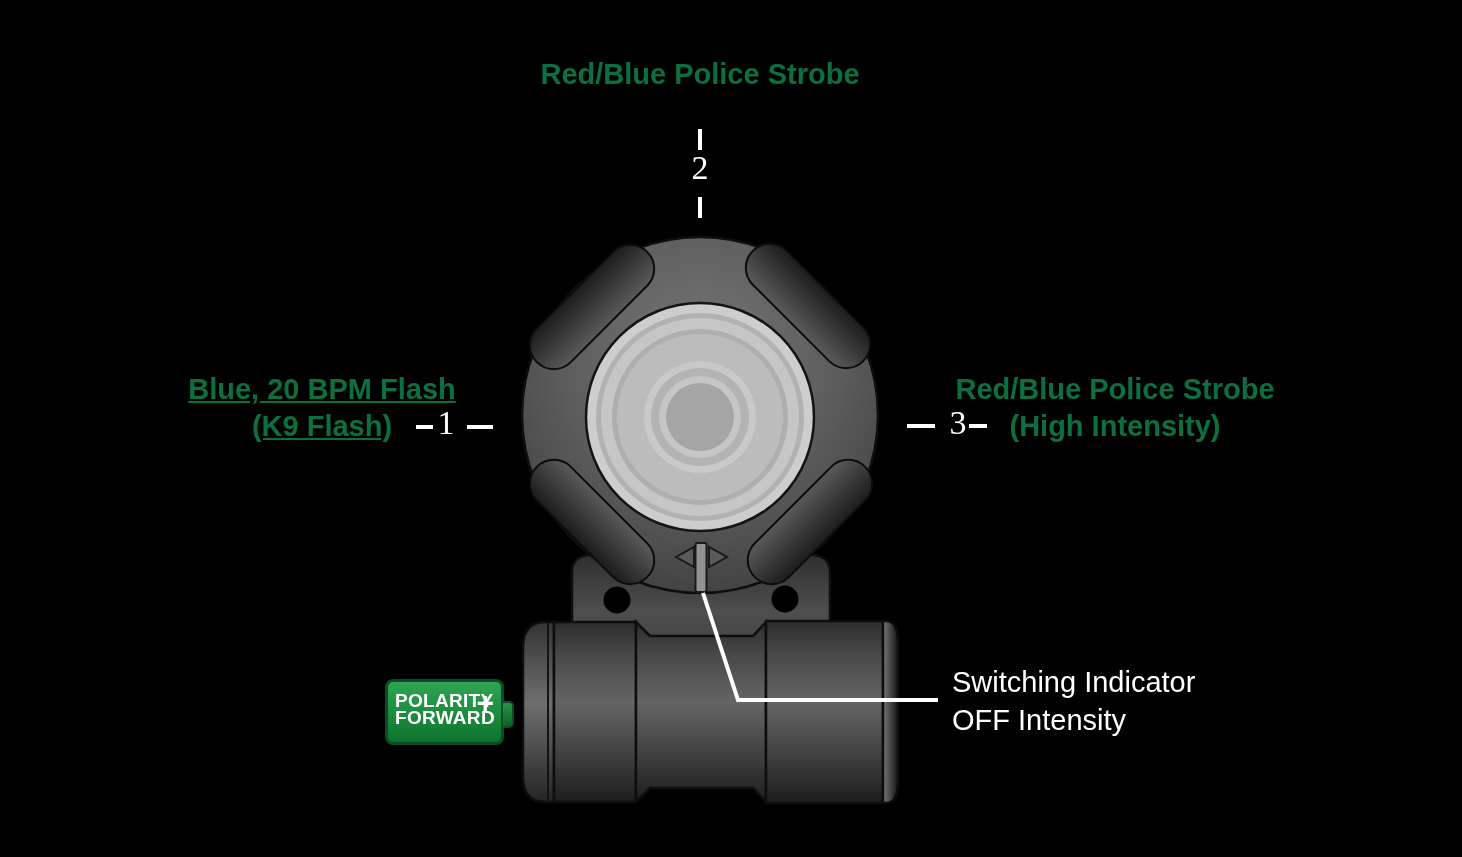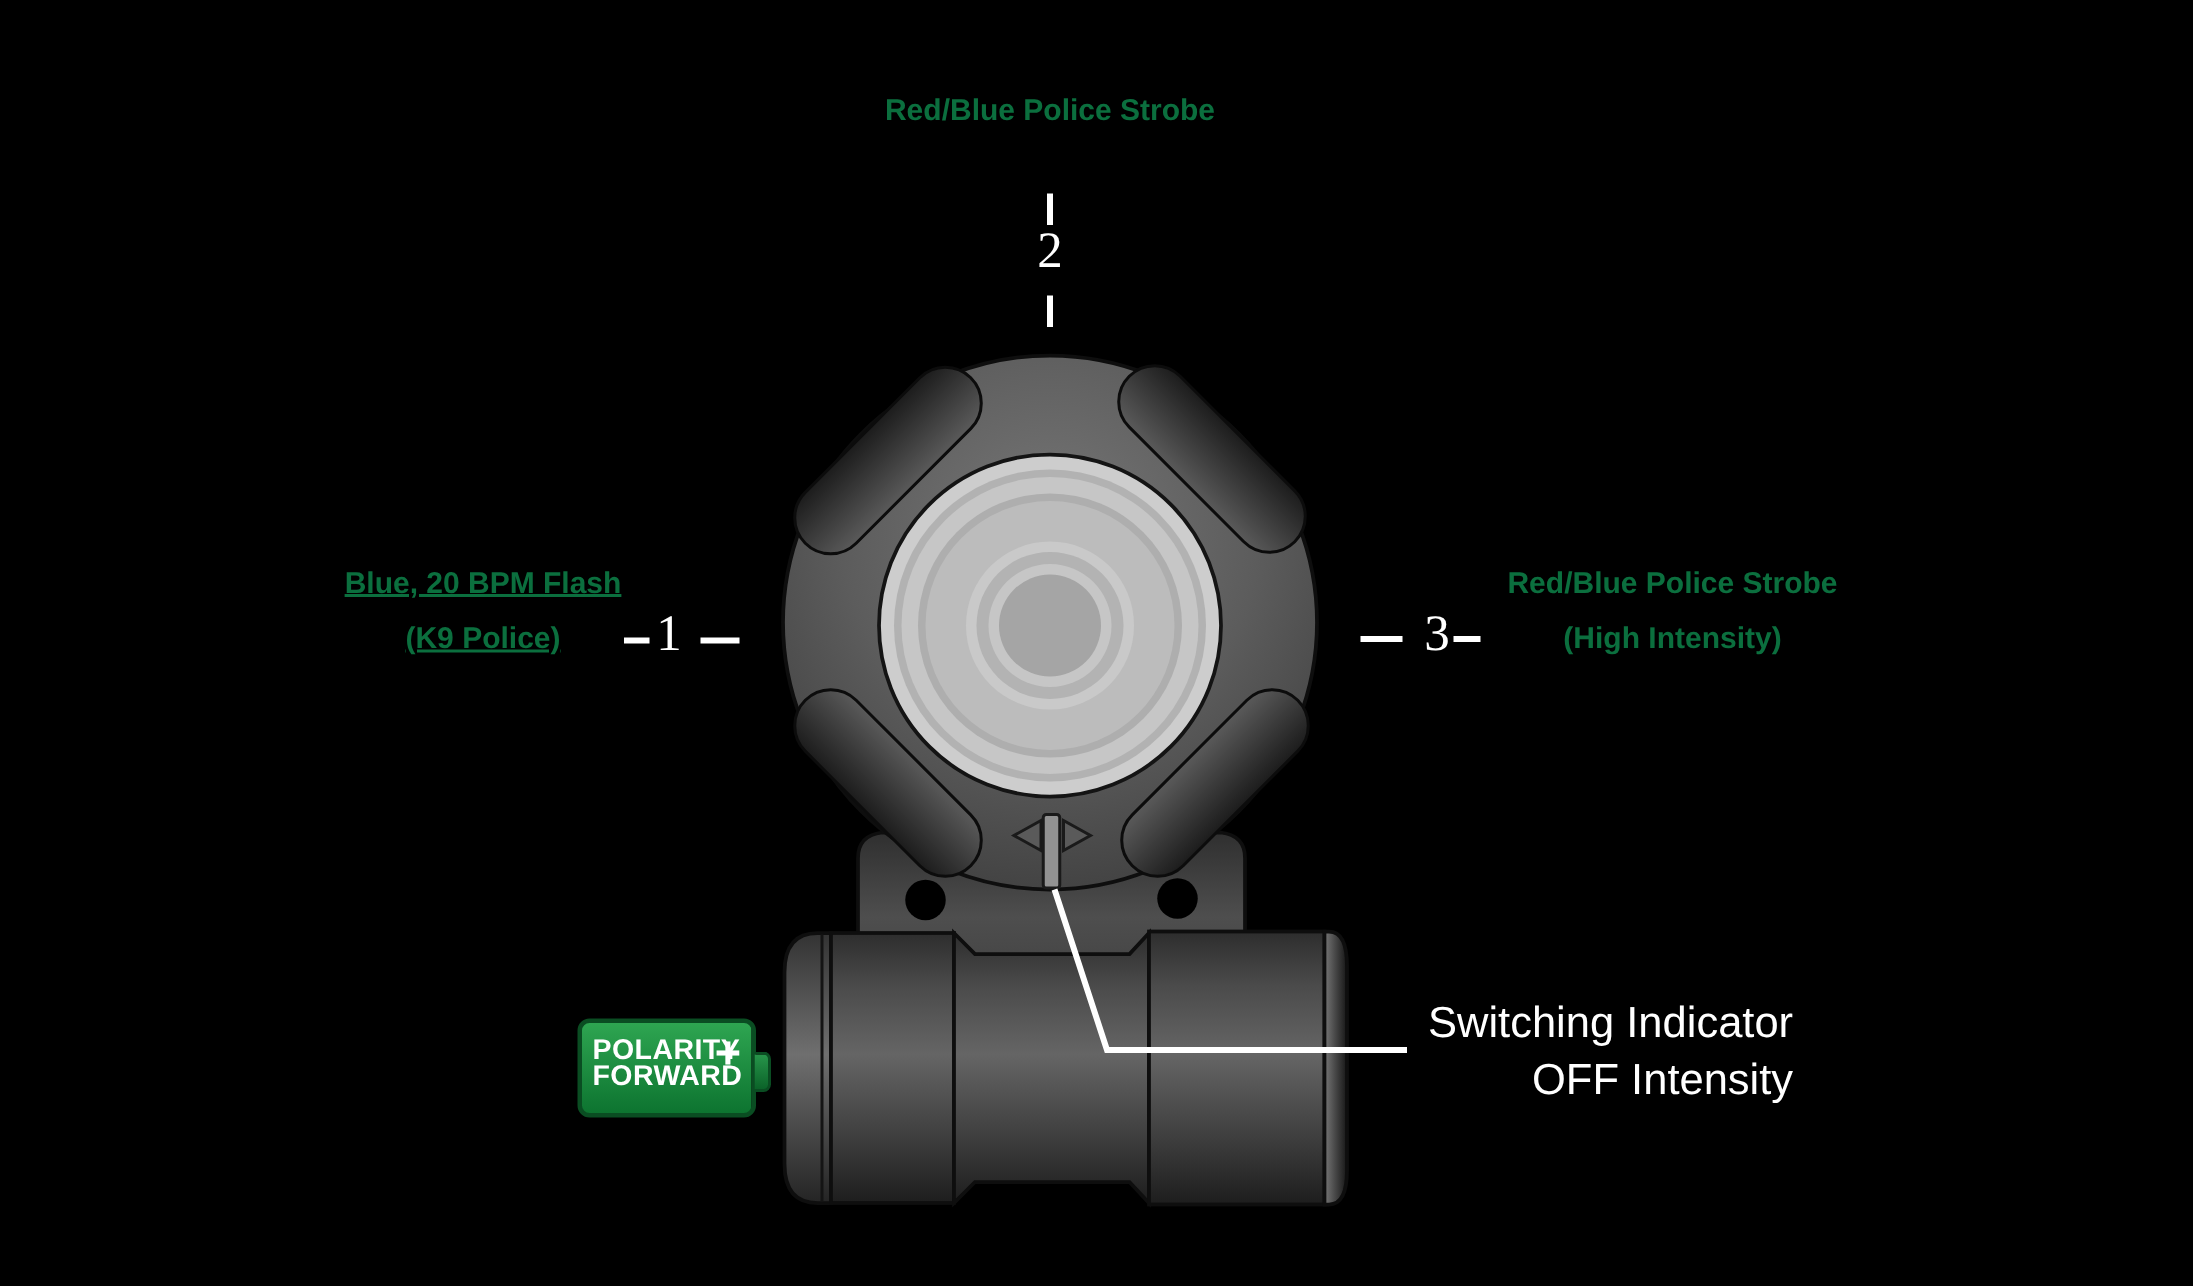--- a/index.html
+++ b/index.html
@@ -20,21 +20,21 @@
     background: var(--background);
     overflow: hidden;
     font-family: "Liberation Sans", sans-serif;
   }
   .stage svg { position: absolute; left: 0; top: 0; }
 
   .green-label {
     position: absolute;
     color: var(--label_green);
     font-weight: bold;
-    font-size: 20px;
+    font-size: 29px;
     line-height: 37px;
     text-align: center;
   }
   .top-label   { left: 440px; top: 56px;  width: 520px; }
   .left-label  { left: 72px;  top: 371px; width: 500px; text-decoration: underline; }
   .right-label { left: 865px; top: 371px; width: 500px; }
 
   .pos-number {
     position: absolute;
     color: var(--label_white);
@@ -47,21 +47,21 @@
   .num-top   { left: 682px; top: 151px; }
   .num-left  { left: 428px; top: 406px; }
   .num-right { left: 940px; top: 406px; }
 
   .switch-label {
     position: absolute;
     left: 952px; top: 663px;
     color: var(--label_white);
     font-size: 29px;
     line-height: 38px;
-    text-align: right;
+    text-align: left;
   }
 
   .badge {
     position: absolute;
     left: 385px; top: 679px;
     width: 119px; height: 66px;
     border: 3px solid var(--badge_border);
     border-radius: 8px;
     background: linear-gradient(180deg, var(--badge_green_light) 0%, var(--badge_green_dark) 100%);
     color: #fff;
@@ -184,21 +184,21 @@
     </g>
 
     <polyline class="wline" points="703,593 738,700 938,700"></polyline>
   </svg>
 
   <div class="green-label top-label">
     <div>Red/Blue Police Strobe</div>
   </div>
   <div class="green-label left-label">
     <div>Blue, 20 BPM Flash</div>
-    <div>(K9 Police)</div>
+    <div>(K9 Flash)</div>
   </div>
   <div class="green-label right-label">
     <div>Red/Blue Police Strobe</div>
     <div>(High Intensity)</div>
   </div>
 
   <div class="pos-number num-top">2</div>
   <div class="pos-number num-left">1</div>
   <div class="pos-number num-right">3</div>
 

